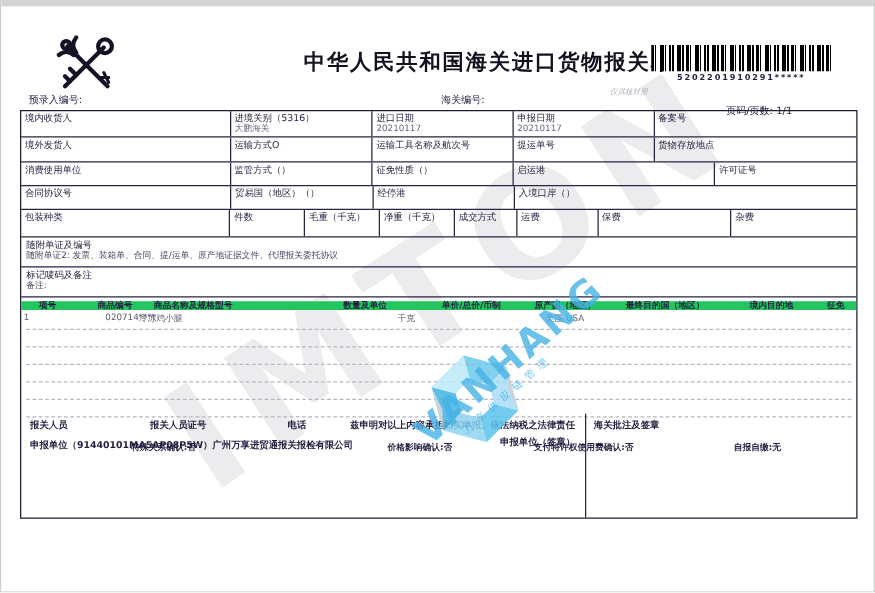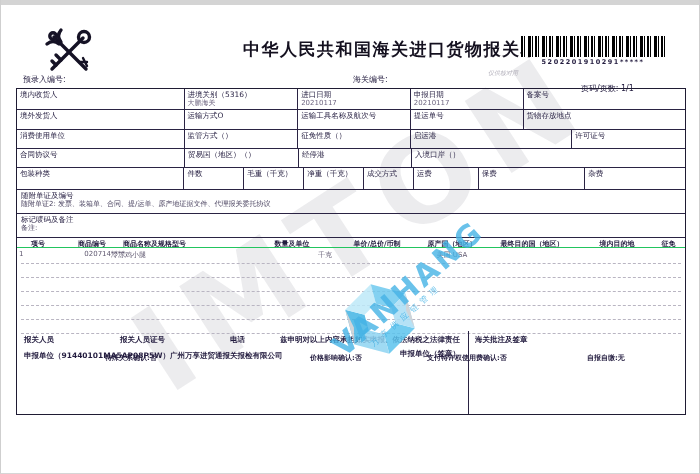--- a/index.html
+++ b/index.html
@@ -8,21 +8,21 @@
         border-left:1px solid #cfcfcf;border-right:1px solid #cfcfcf;border-bottom:1px solid #d6d6d6;box-sizing:border-box;}
   #topbar{position:absolute;left:0;top:0;width:700px;height:5px;background:#d4d4d4;}
   .abs{position:absolute;}
   .lab{font-weight:normal;font-size:7.5px;line-height:9px;display:block;color:#231c3f;}
   .val{font-weight:normal;font-size:7px;line-height:8px;display:block;color:#6e6580;}
   #doc-table{position:absolute;left:15px;top:88px;width:670px;height:327px;border:1.5px solid #1f1b33;box-sizing:border-box;display:flex;flex-direction:column;background:transparent;}
   .frow{display:flex;border-bottom:1px solid #2a2343;box-sizing:border-box;}
   .cell{border-right:1px solid #2a2343;box-sizing:border-box;padding:1px 3px;overflow:hidden;}
   .cell:last-child{border-right:none;}
   .fullrow{border-bottom:1px solid #2a2343;box-sizing:border-box;padding:1px 4px;overflow:hidden;}
-  #goods-header{position:relative;border-bottom:1px solid #22c55e;box-sizing:border-box;}
+  #goods-header{position:relative;border-bottom:7px solid #22c55e;box-sizing:border-box;}
   #goods-header span{position:absolute;top:1px;font-weight:bold;font-size:7px;text-align:center;}
   #goods-body{position:relative;box-sizing:border-box;}
   #goods-body .gv{position:absolute;font-size:7px;color:#5f5870;}
   .dash{position:absolute;left:4px;right:4px;border-top:1px dashed #b9b5c2;height:0;}
   .confirm{position:absolute;font-size:7px;font-weight:bold;color:#231c3f;}
   #footer-row{display:flex;flex:1;box-sizing:border-box;}
   #footer-left{position:relative;width:452px;border-right:1px solid #2a2343;box-sizing:border-box;}
   #footer-right{position:relative;flex:1;font-family:Liberation Mono, monospace;}
   .flab{position:absolute;font-weight:bold;font-size:7.5px;}
   #barcode{position:absolute;left:520px;top:36px;width:144px;height:21px;

